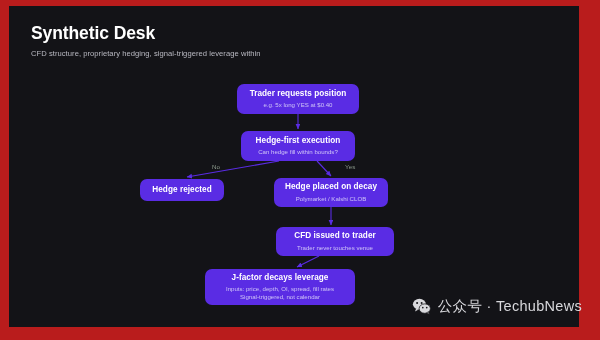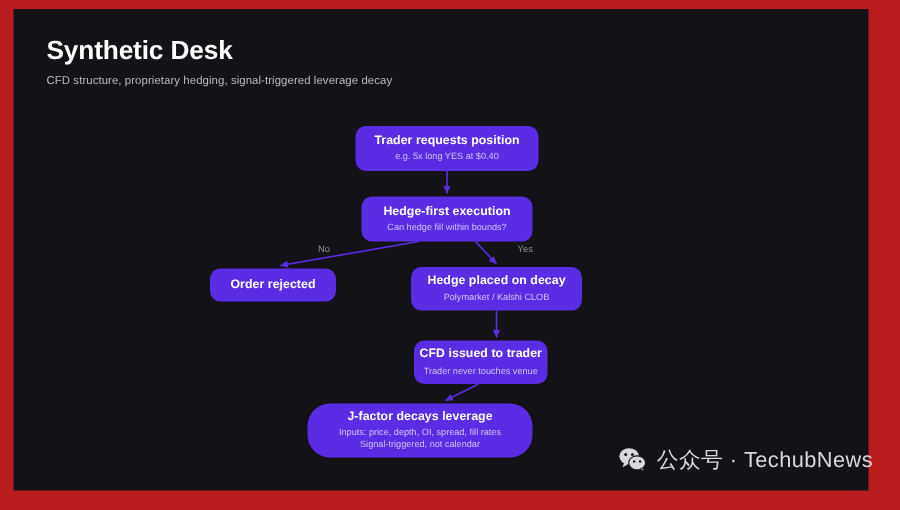--- a/index.html
+++ b/index.html
@@ -101,22 +101,22 @@
     line-height: 1.35;
     margin-top: 2px;
     white-space: nowrap;
   }
 
   
   #node-request       { left: 228px; top: 78px;  width: 122px; height: 30px; }
   #node-hedge-first   { left: 232px; top: 125px; width: 114px; height: 30px; }
   #node-order-reject  { left: 131px; top: 173px; width: 84px;  height: 22px; }
   #node-hedge-placed  { left: 265px; top: 172px; width: 114px; height: 29px; }
-  #node-cfd           { left: 267px; top: 221px; width: 89px; height: 29px; }
-  #node-jfactor       { left: 196px; top: 263px; width: 150px; height: 36px; border-radius: 15px; }
+  #node-cfd           { left: 267px; top: 221px; width: 118px; height: 29px; }
+  #node-jfactor       { left: 196px; top: 263px; width: 150px; height: 36px; }
 
   
   .branch-label {
     position: absolute;
     font-size: 6.2px;
     color: #8d9a8d;
     letter-spacing: 0.1px;
   }
   #label-no  { left: 203px; top: 157px; }
   #label-yes { left: 336px; top: 157px; }
@@ -144,21 +144,21 @@
 </style>
 </head>
 <body>
 
 <div id="slide-frame">
 
   <div id="slide-panel">
 
     <div id="slide-header">
       <div id="slide-title">Synthetic Desk</div>
-      <div id="slide-subtitle">CFD structure, proprietary hedging, signal-triggered leverage decay</div>
+      <div id="slide-subtitle">CFD structure, proprietary hedging, signal-triggered leverage within</div>
     </div>
 
     <div id="flow-canvas">
 
       <svg id="flow-lines" viewBox="0 0 570 321">
         <defs>
           <marker id="arrow" markerWidth="6" markerHeight="6" refX="4.6" refY="2.2" orient="auto" markerUnits="strokeWidth">
             <path d="M0,0 L0,4.4 L4.8,2.2 z" fill="#5a2ce4"></path>
           </marker>
         </defs>
@@ -181,21 +181,21 @@
 
       <div class="flow-node" id="node-request">
         <div class="node-title">Trader requests position</div>
         <div class="node-sub">e.g. 5x long YES at $0.40</div>
       </div>
 
       <div class="branch-label" id="label-no">No</div>
       <div class="branch-label" id="label-yes">Yes</div>
 
       <div class="flow-node" id="node-order-reject">
-        <div class="node-title">Order rejected</div>
+        <div class="node-title">Hedge rejected</div>
       </div>
 
       <div class="flow-node" id="node-hedge-placed">
         <div class="node-title">Hedge placed on decay</div>
         <div class="node-sub">Polymarket / Kalshi CLOB</div>
       </div>
 
       <div class="flow-node" id="node-cfd">
         <div class="node-title">CFD issued to trader</div>
         <div class="node-sub">Trader never touches venue</div>

